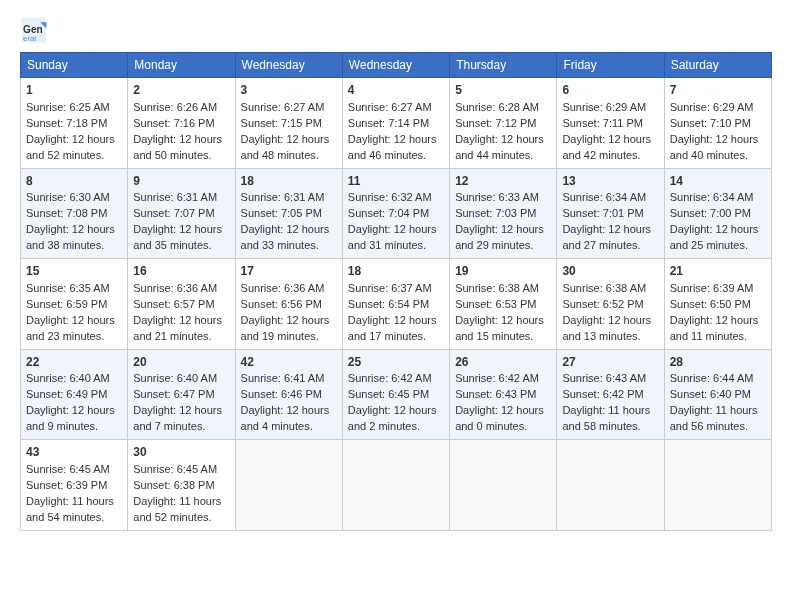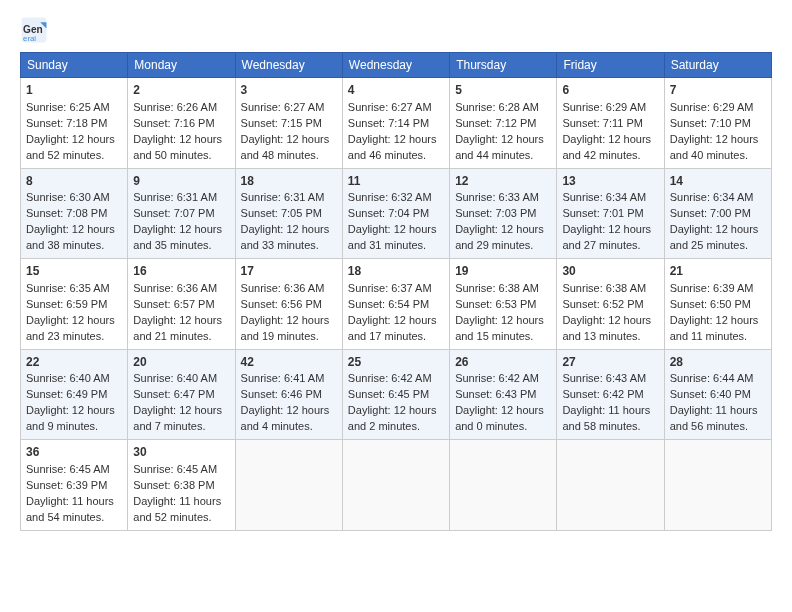--- a/index.html
+++ b/index.html
@@ -240,21 +240,21 @@
         <span class="day-num">27</span>
         <span class="day-info">Sunrise: 6:43 AM<br>Sunset: 6:42 PM<br>Daylight: 11 hours and 58 minutes.</span>
       </td>
           <td>
         <span class="day-num">28</span>
         <span class="day-info">Sunrise: 6:44 AM<br>Sunset: 6:40 PM<br>Daylight: 11 hours and 56 minutes.</span>
       </td>
         </tr>
         <tr>
           <td>
-        <span class="day-num">36</span>
+        <span class="day-num">43</span>
         <span class="day-info">Sunrise: 6:45 AM<br>Sunset: 6:39 PM<br>Daylight: 11 hours and 54 minutes.</span>
       </td>
           <td>
         <span class="day-num">30</span>
         <span class="day-info">Sunrise: 6:45 AM<br>Sunset: 6:38 PM<br>Daylight: 11 hours and 52 minutes.</span>
       </td>
           <td class="empty-cell"></td>
           <td class="empty-cell"></td>
           <td class="empty-cell"></td>
           <td class="empty-cell"></td>

